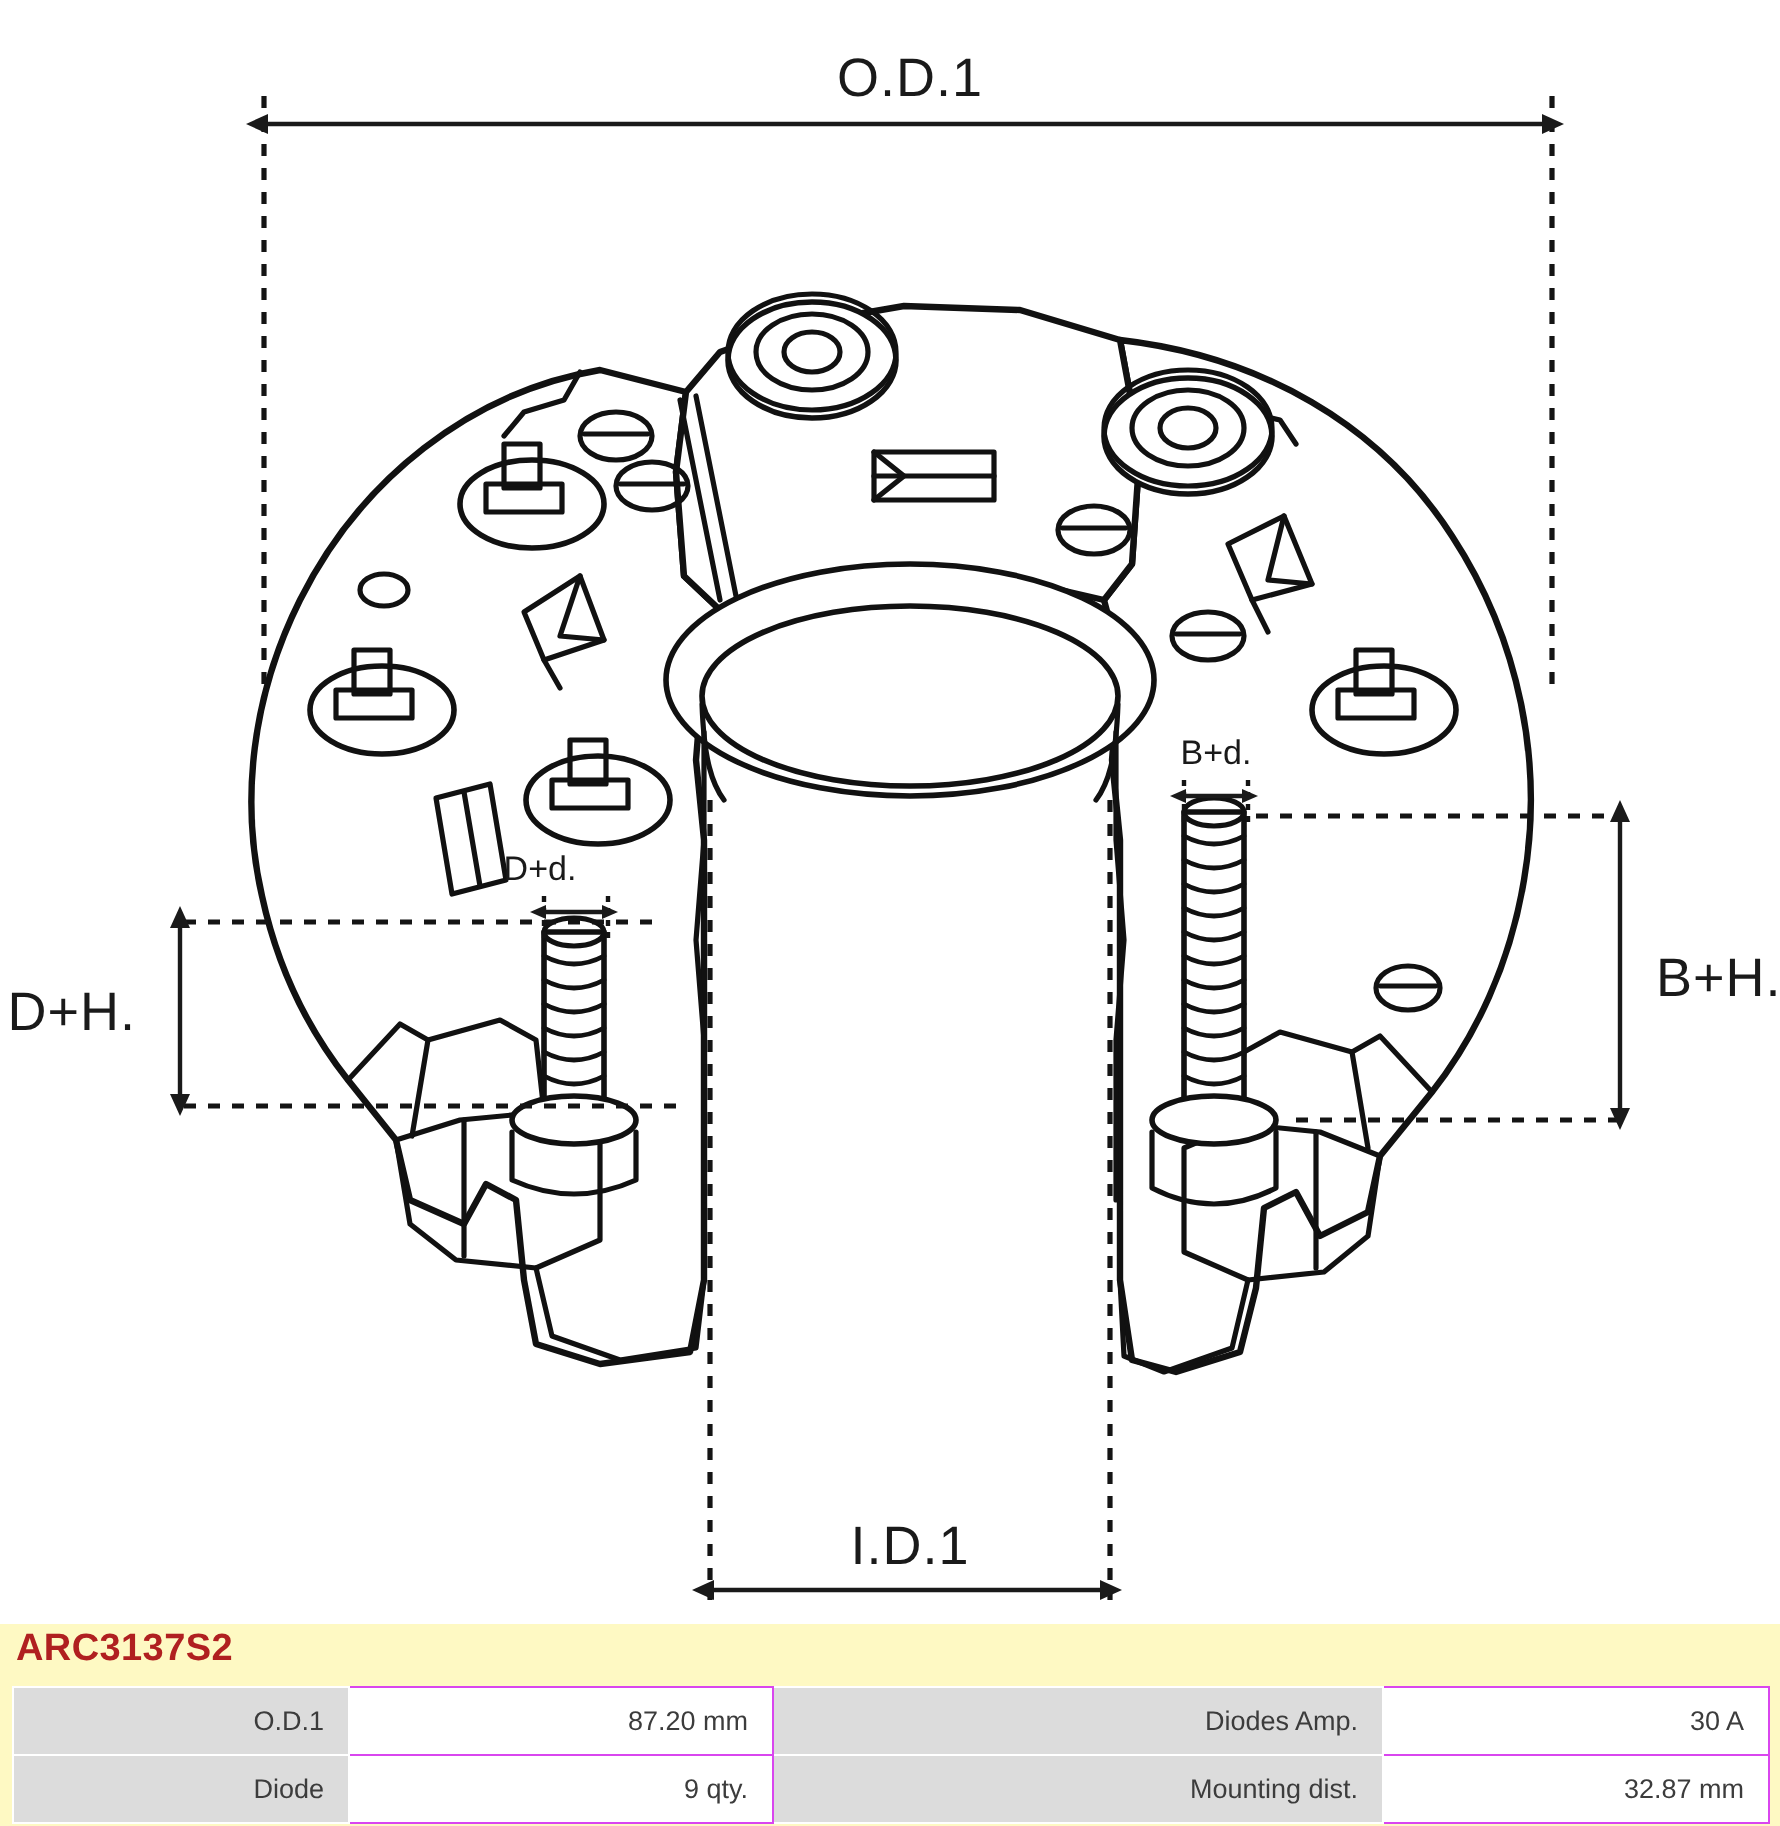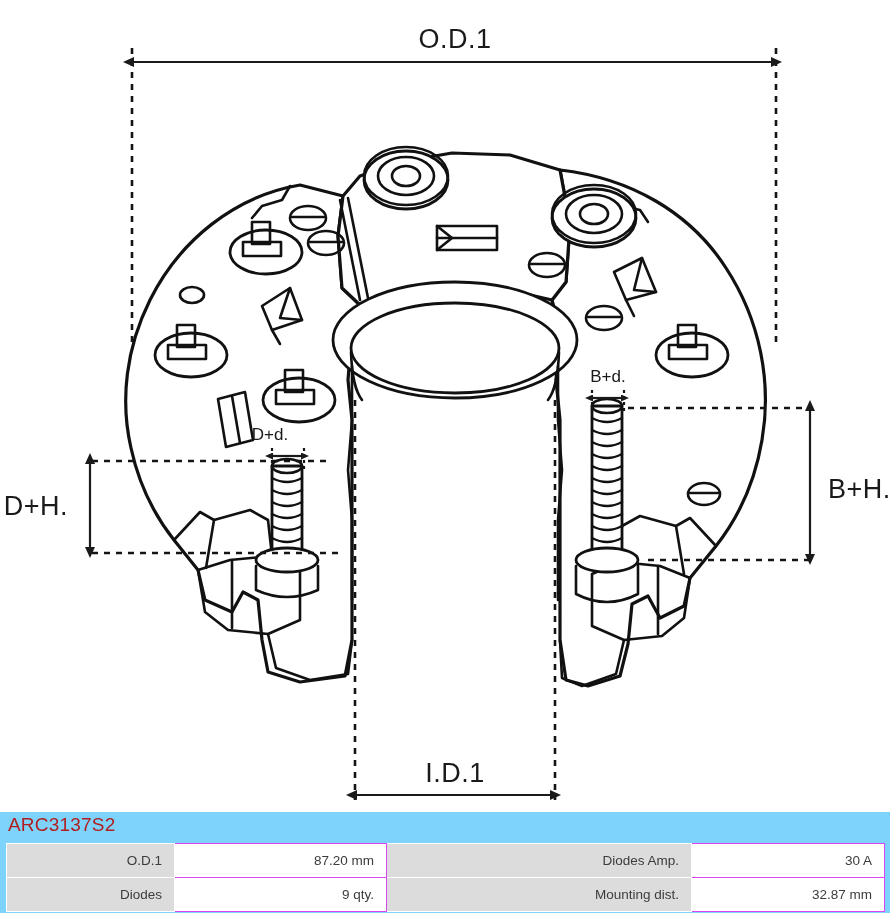--- a/index.html
+++ b/index.html
@@ -13,21 +13,21 @@
     width: 890px;
     height: 913px;
     font-family: "Liberation Sans", sans-serif;
     color: #333333;
     overflow: hidden;
   }
   #page {
     position: relative;
     width: 890px;
     height: 913px;
-    background: #7dd3fc;
+    background: #fef9c3;
   }
 
   
   #drawing-area {
     position: absolute;
     left: 0;
     top: 0;
     width: 890px;
     height: 812px;
     background: #ffffff;
@@ -91,21 +91,21 @@
     stroke-width: 2.2;
     stroke-dasharray: 3 3;
   }
 
   
   #caption {
     position: absolute;
     left: 8px;
     top: 812px;
     font-size: 19px;
-    font-weight: normal;
+    font-weight: bold;
     color: #b02020;
     letter-spacing: 0.2px;
     line-height: 26px;
   }
   #spec-table {
     position: absolute;
     left: 6px;
     top: 843px;
     width: 878px;
     border-collapse: collapse;
@@ -403,21 +403,21 @@
         <col class="c-value-r">
     </colgroup>
     <tbody>
       <tr>
         <td class="label-cell">O.D.1</td>
         <td class="value-cell">87.20 mm</td>
         <td class="label-cell">Diodes Amp.</td>
         <td class="value-cell">30 A</td>
       </tr>
       <tr>
-        <td class="label-cell">Diodes</td>
+        <td class="label-cell">Diode</td>
         <td class="value-cell">9 qty.</td>
         <td class="label-cell">Mounting dist.</td>
         <td class="value-cell">32.87 mm</td>
       </tr>
     </tbody>
   </table>
 
 </div>
 
 </body></html>

